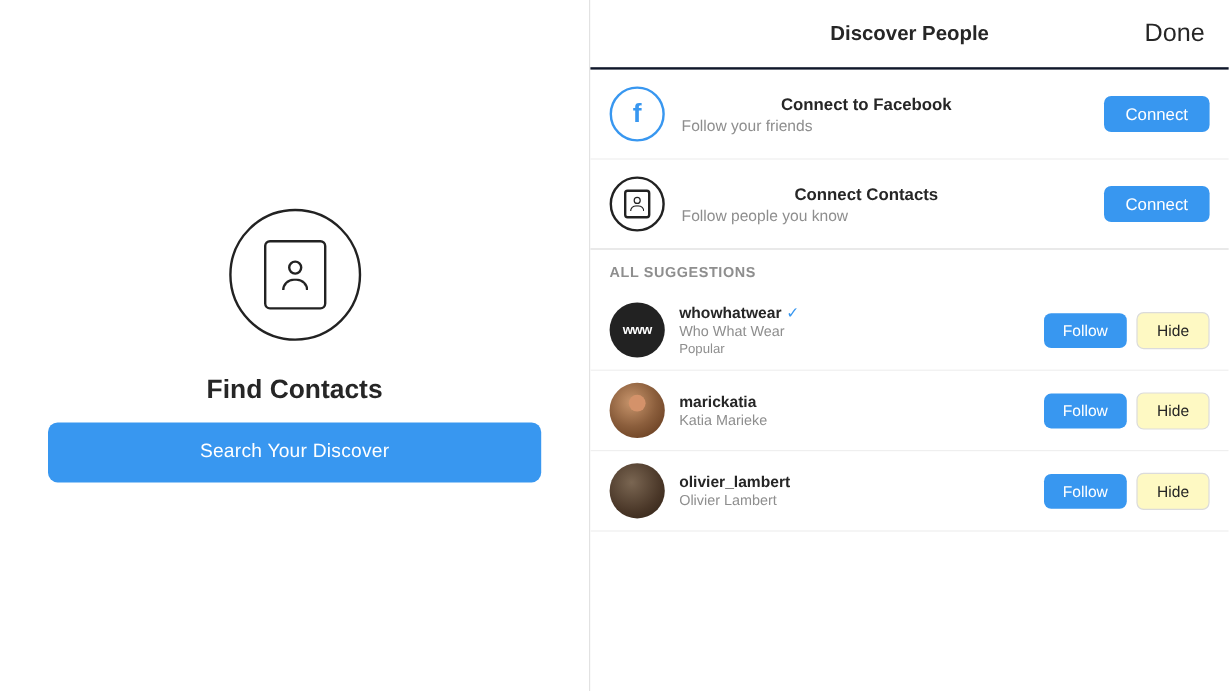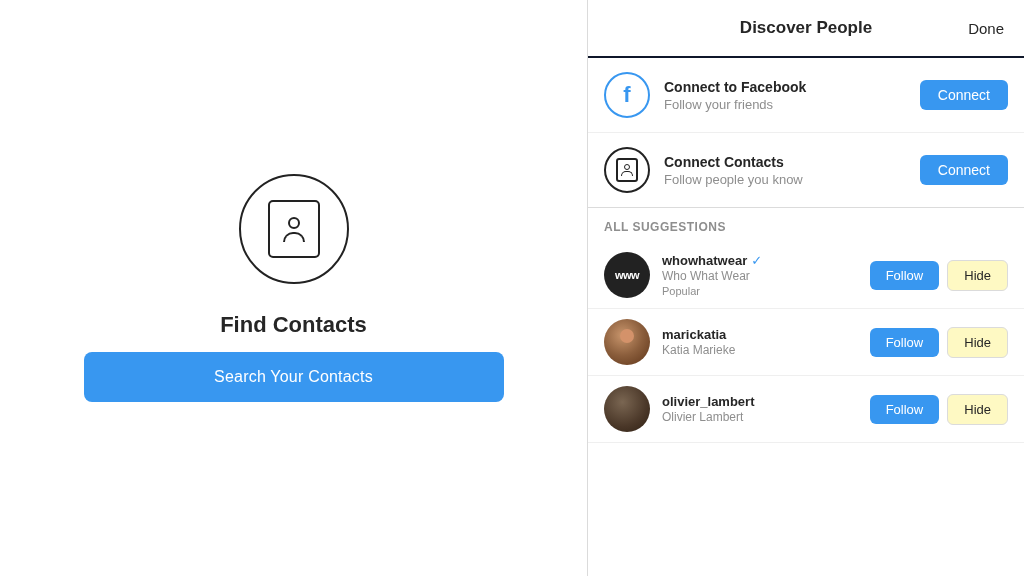--- a/index.html
+++ b/index.html
@@ -7,21 +7,21 @@
       font-family: -apple-system, BlinkMacSystemFont, 'Segoe UI', sans-serif;
       background: #fff;
       display: flex;
       width: 1024px;
       height: 576px;
       overflow: hidden;
     }
 
     
     .left-panel {
-      width: 588px;
+      width: 492px;
       display: flex;
       flex-direction: column;
       align-items: center;
       justify-content: center;
       padding: 40px;
       border-right: 1px solid #dbdbdb;
       background: #fff;
     }
 
     .contact-icon-circle {
@@ -117,21 +117,21 @@
 
     .right-header-title {
       font-size: 17px;
       font-weight: 600;
       color: #262626;
     }
 
     .done-btn {
       position: absolute;
       right: 20px;
-      font-size: 15px;
+      font-size: 21px;
       color: #262626;
       background: none;
       border: none;
       cursor: pointer;
       font-weight: 400;
     }
 
     .connect-section {
       border-bottom: 1px solid #dbdbdb;
       padding: 0;
@@ -203,20 +203,21 @@
 
     .connect-text {
       flex: 1;
     }
 
     .connect-label {
       font-size: 14px;
       font-weight: 600;
       color: #262626;
       margin-bottom: 2px;
+      text-align: center;
     }
 
     .connect-sublabel {
       font-size: 13px;
       color: #8e8e8e;
     }
 
     .connect-btn {
       background: #3897f0;
       color: #fff;
@@ -364,21 +365,21 @@
   <div class="contact-icon-circle">
     <div class="contact-icon-inner">
       <div class="person-icon">
         <div class="person-head"></div>
         <div class="person-shoulders"></div>
       </div>
     </div>
   </div>
 
   <h2 class="find-title">Find Contacts</h2>
-  <button class="search-contacts-btn">Search Your Contacts</button>
+  <button class="search-contacts-btn">Search Your Discover</button>
 </div>
 
 <div class="right-panel">
   <div class="right-header">
     <span class="right-header-title">Discover People</span>
     <button class="done-btn">Done</button>
   </div>
 
   <div class="connect-section">
 

